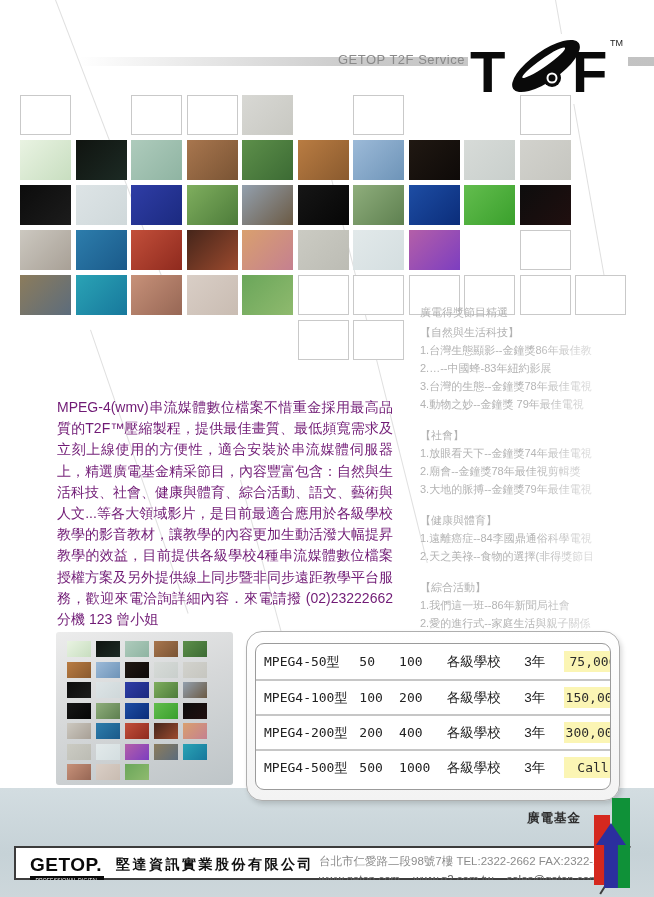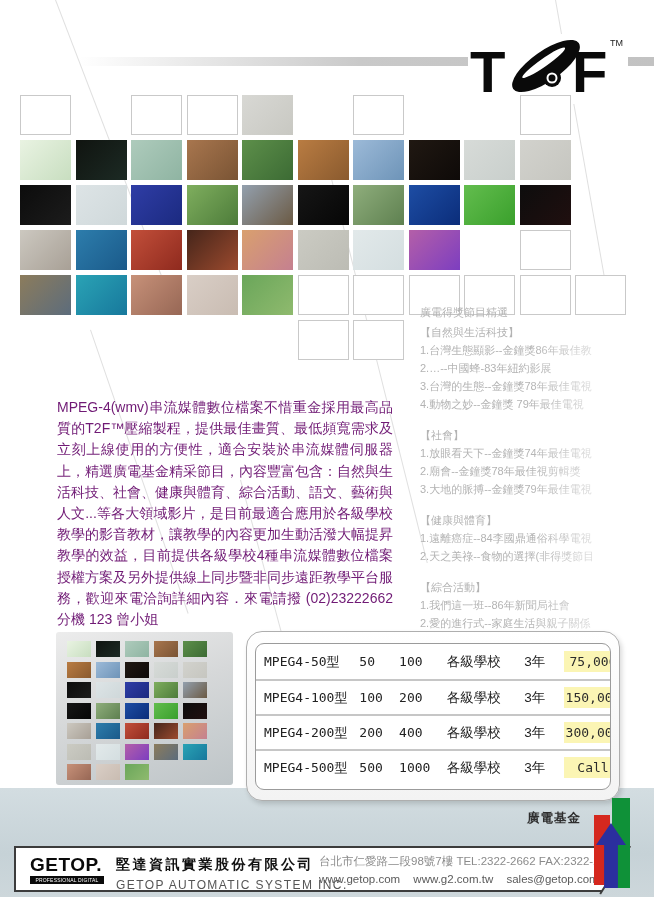--- a/index.html
+++ b/index.html
@@ -62,21 +62,21 @@
     font-family:"DejaVu Sans Mono", monospace; font-size:13px; color:#2b2b2b; }
 
   
   .fund-label { left:527px; top:810px; font-size:12.5px; font-weight:bold; color:#2e2e2e; letter-spacing:1px; z-index:6; }
   .fund-green { left:612px; top:798px; width:18px; height:90px; background:#0f9138; z-index:6; }
   .fund-red   { left:594px; top:815px; width:16px; height:70px; background:#d5281e; z-index:7; }
   .fund-arrow { left:596px; top:823px; width:30px; height:65px; background:#2b2f9e; z-index:8;
     clip-path:polygon(50% 0,100% 34%,73% 34%,73% 100%,27% 100%,27% 34%,0 34%); }
 
   
-  .footer-bar { left:14px; top:846px; width:617px; height:46px; background:#fff;
+  .footer-bar { left:14px; top:846px; width:617px; height:34px; background:#fff;
     border:2px solid #3c3c3c; z-index:5;
     clip-path:polygon(0 0,100% 0,calc(100% - 30px) 100%,0 100%); }
   .footer-cut { left:629px; top:846px; width:2px; height:56px; background:#3c3c3c;
     transform:rotate(32deg); transform-origin:top left; z-index:5; }
   .getop-logo { position:absolute; left:14px; top:7px; }
   .getop-logo .g1 { font-size:19px; font-weight:900; color:#0a0a0a; letter-spacing:.5px; line-height:1; }
   .getop-logo .g2 { margin-top:2px; width:74px; height:8px; background:#0a0a0a; color:#fff;
     font-size:5px; text-align:center; line-height:8px; letter-spacing:.2px; }
   .company { position:absolute; left:100px; top:8px; }
   .company .cn { font-size:14px; font-weight:bold; letter-spacing:2.5px; color:#111; }
@@ -90,20 +90,21 @@
 
 <div class="abs bottom-band"></div>
 <div class="diag" style="left:55px;top:0;height:310px;transform:rotate(-21deg);"></div>
 <div class="diag" style="left:555px;top:0;height:300px;transform:rotate(-10deg);"></div>
 <div class="diag" style="left:330px;top:175px;height:400px;transform:rotate(-14deg);"></div>
 <div class="diag" style="left:90px;top:330px;height:300px;transform:rotate(-19deg);"></div>
 <div class="diag" style="left:240px;top:480px;height:170px;transform:rotate(-15deg);"></div>
 
 <div class="abs band"></div>
 <div class="abs hdr-text">
+  <div class="l1">GETOP T2F Service</div>
 </div>
 <div class="abs t2f-logo">
   <svg width="160" height="70" viewBox="0 0 160 70">
     <text x="2" y="58" font-family="Liberation Sans, sans-serif" font-size="58" font-weight="bold" fill="#0a0a0a">T</text>
     <text x="104" y="58" font-family="Liberation Sans, sans-serif" font-size="58" font-weight="bold" fill="#0a0a0a">F</text>
     <g transform="rotate(-35 78 32)">
       <ellipse cx="78" cy="32" rx="40" ry="15" fill="#0a0a0a"></ellipse>
       <ellipse cx="78" cy="28" rx="26" ry="4" fill="#ffffff"></ellipse>
     </g>
     <circle cx="84" cy="44" r="9" fill="#0a0a0a"></circle>

